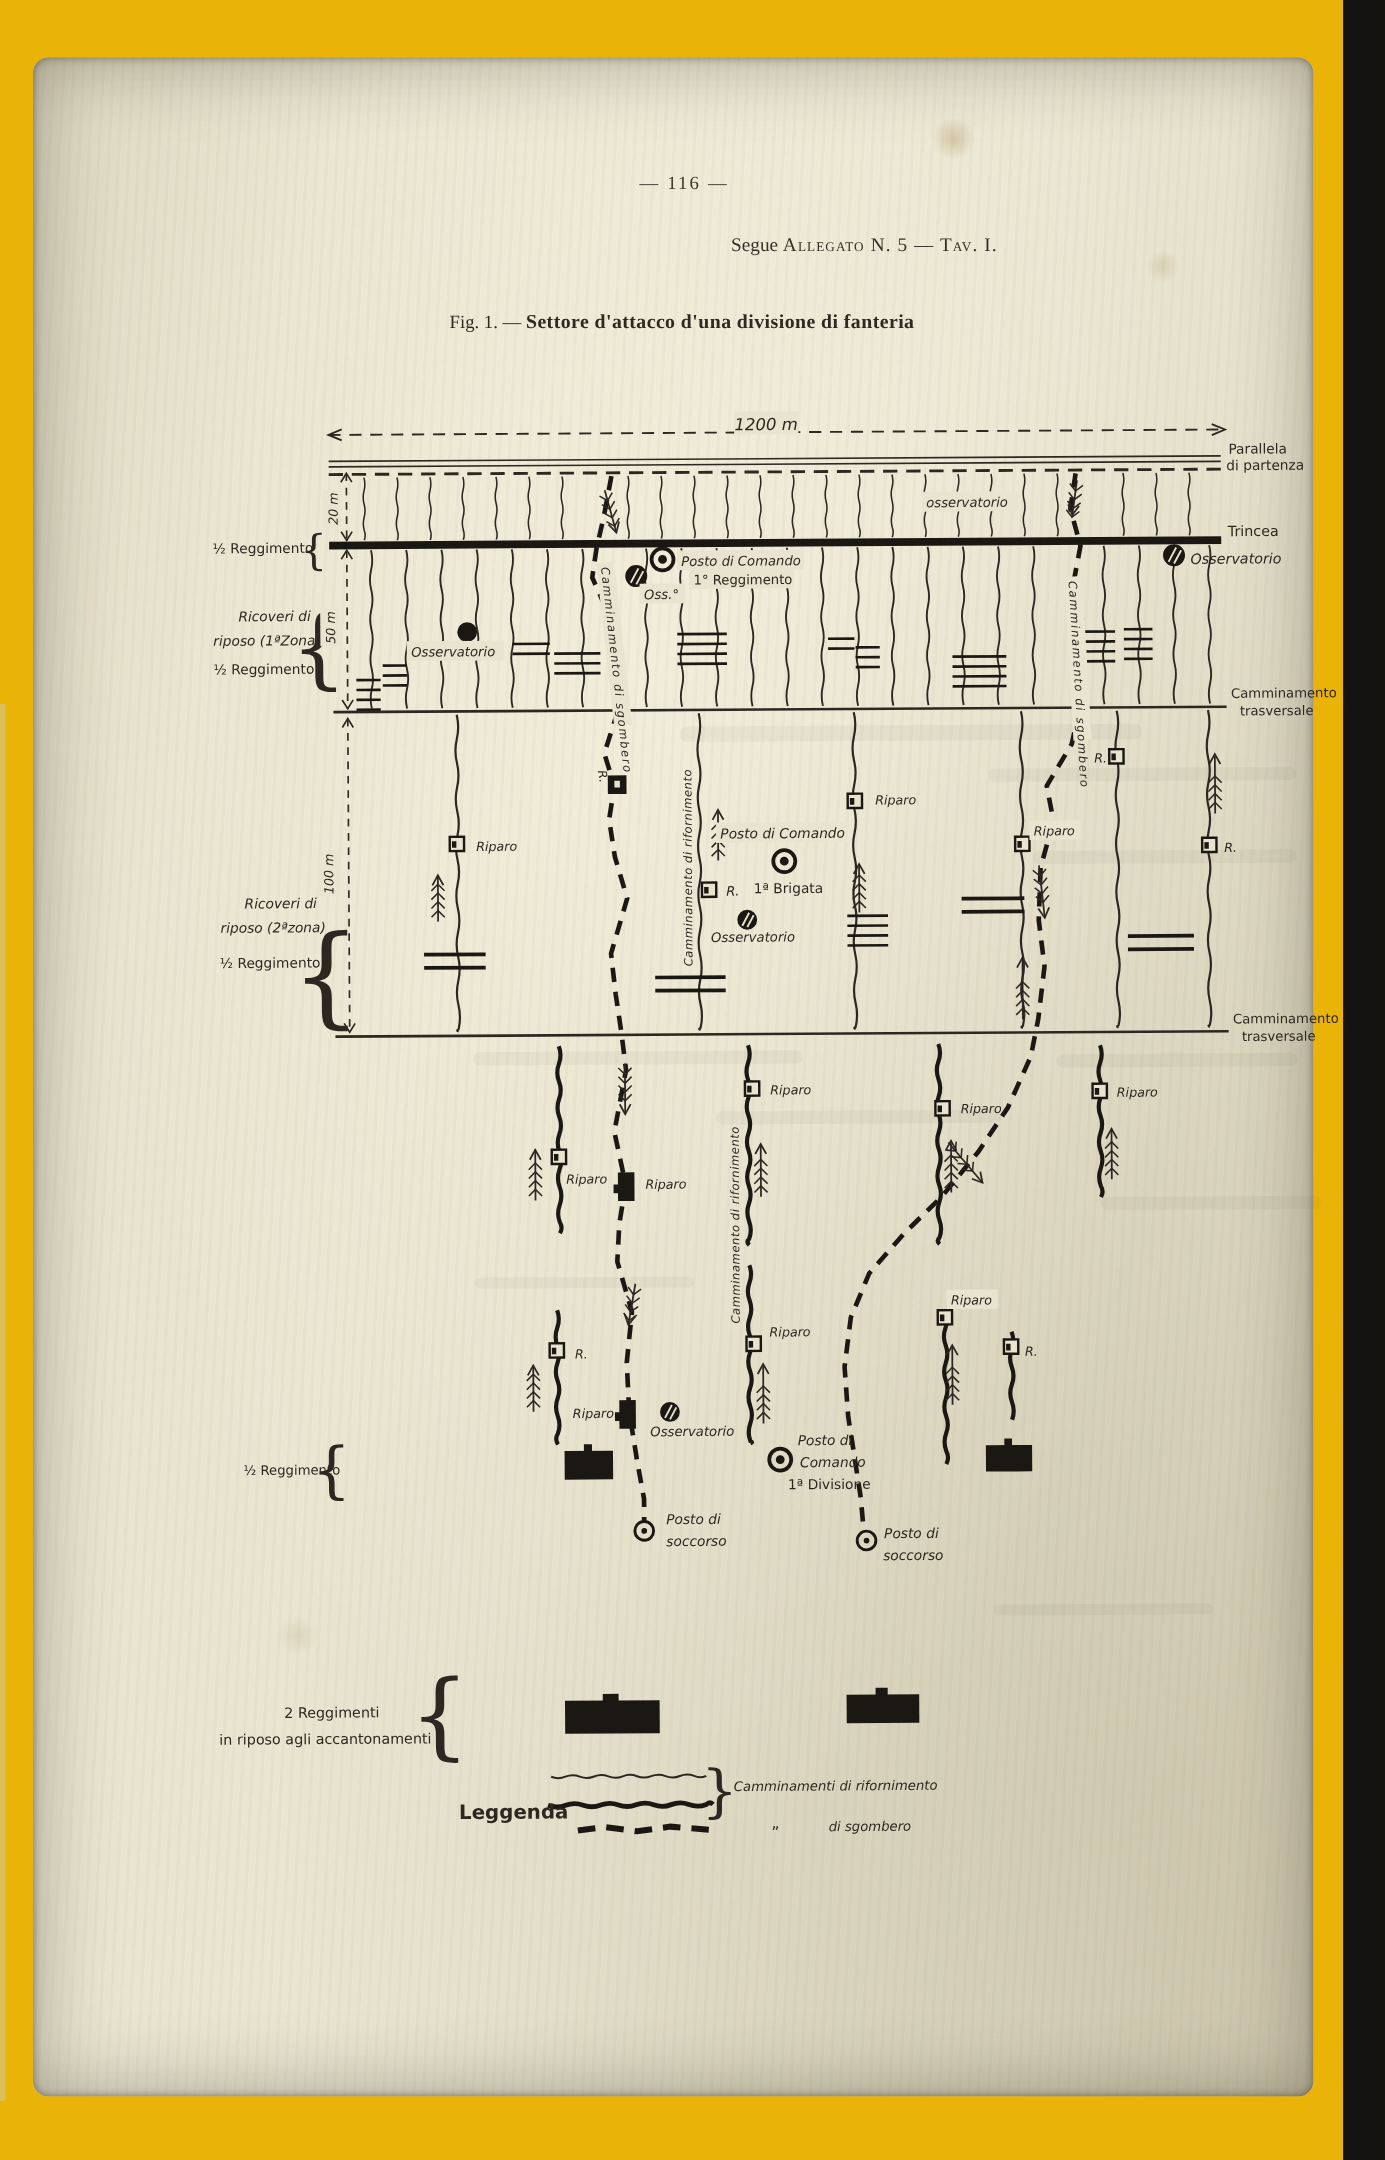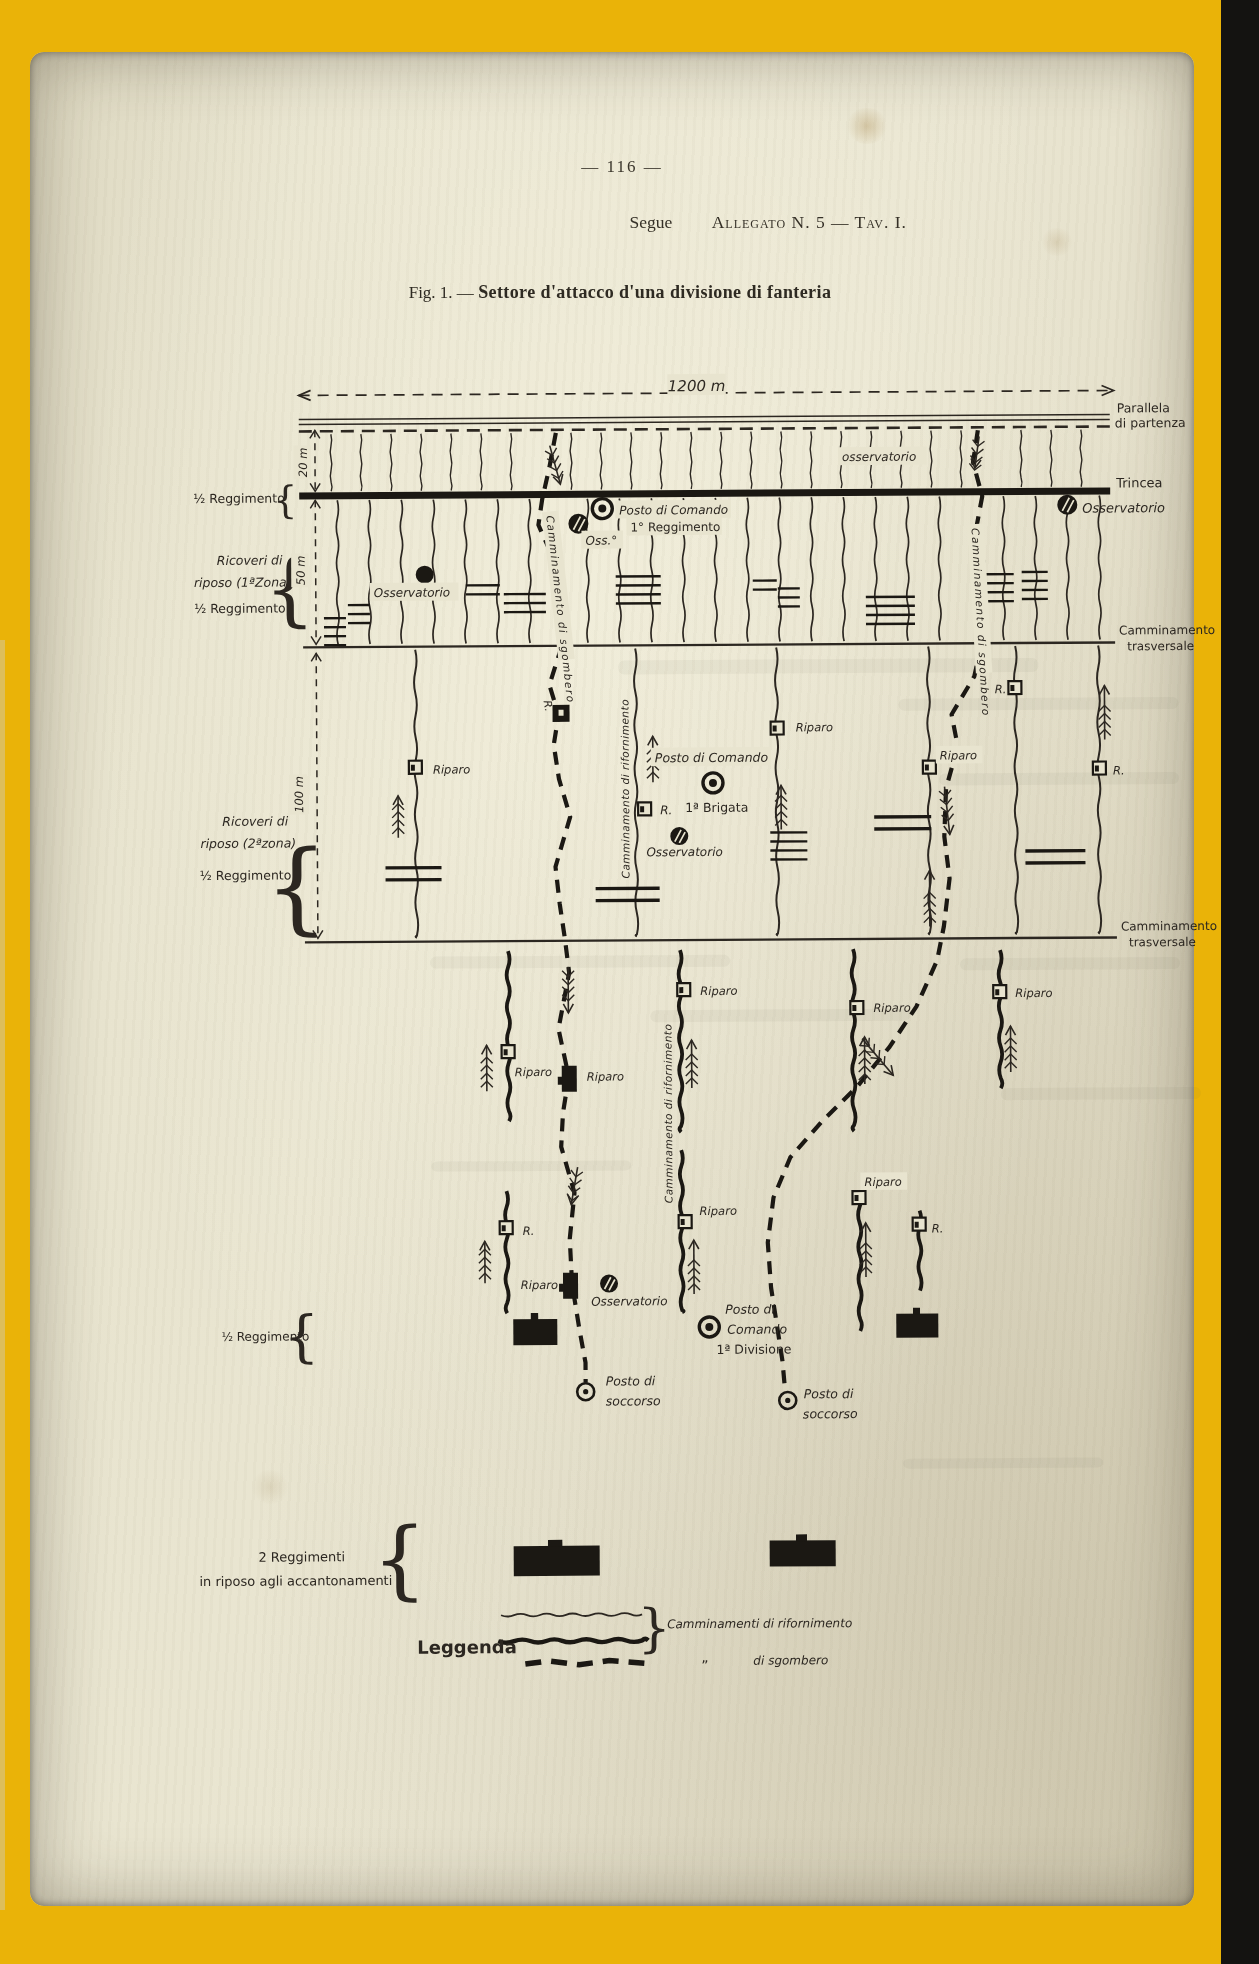--- a/index.html
+++ b/index.html
@@ -12,21 +12,21 @@
            linear-gradient(105deg,#ded9c2 0%,#e8e4cf 18%,#eae6d2 55%,#e3dec8 85%,#d8d2ba 100%);
          box-shadow: inset 0 0 70px rgba(55,45,25,.38), inset 0 0 8px rgba(0,0,0,.45);}
   .paper::after{content:"";position:absolute;inset:0;border-radius:14px;
          background:repeating-linear-gradient(93deg,rgba(120,110,80,.035) 0 3px,rgba(0,0,0,0) 3px 9px);}
   .fox{position:absolute;border-radius:50%;}
   .edge-light{position:absolute;left:0;top:640px;width:5px;height:1270px;background:#cfc9b0;opacity:.5;}
   .pagenum{position:absolute;left:0;top:157px;width:1244px;text-align:center;font-size:17px;
            letter-spacing:2px;color:#3b362c;}
   .header-right{position:absolute;right:314px;top:212px;font-size:17.5px;color:#353027;white-space:nowrap;}
   .segue{}
-  .smallcaps{font-variant:small-caps;letter-spacing:1px;margin-left:35px;}
+  .smallcaps{font-variant:small-caps;letter-spacing:1px;}
   .figtitle{position:absolute;left:0;right:0;top:282px;text-align:center;padding-left:19px;
             font-size:17px;color:#2e2a22;white-space:nowrap;}
   .figtitle .bold{font-weight:bold;font-size:18px;letter-spacing:.4px;}
   svg.diagram{position:absolute;left:0;top:0;width:1259px;height:1964px;}
 </style>
 </head>
 <body>
 
 <div class="page">
   <div class="paper"></div>

